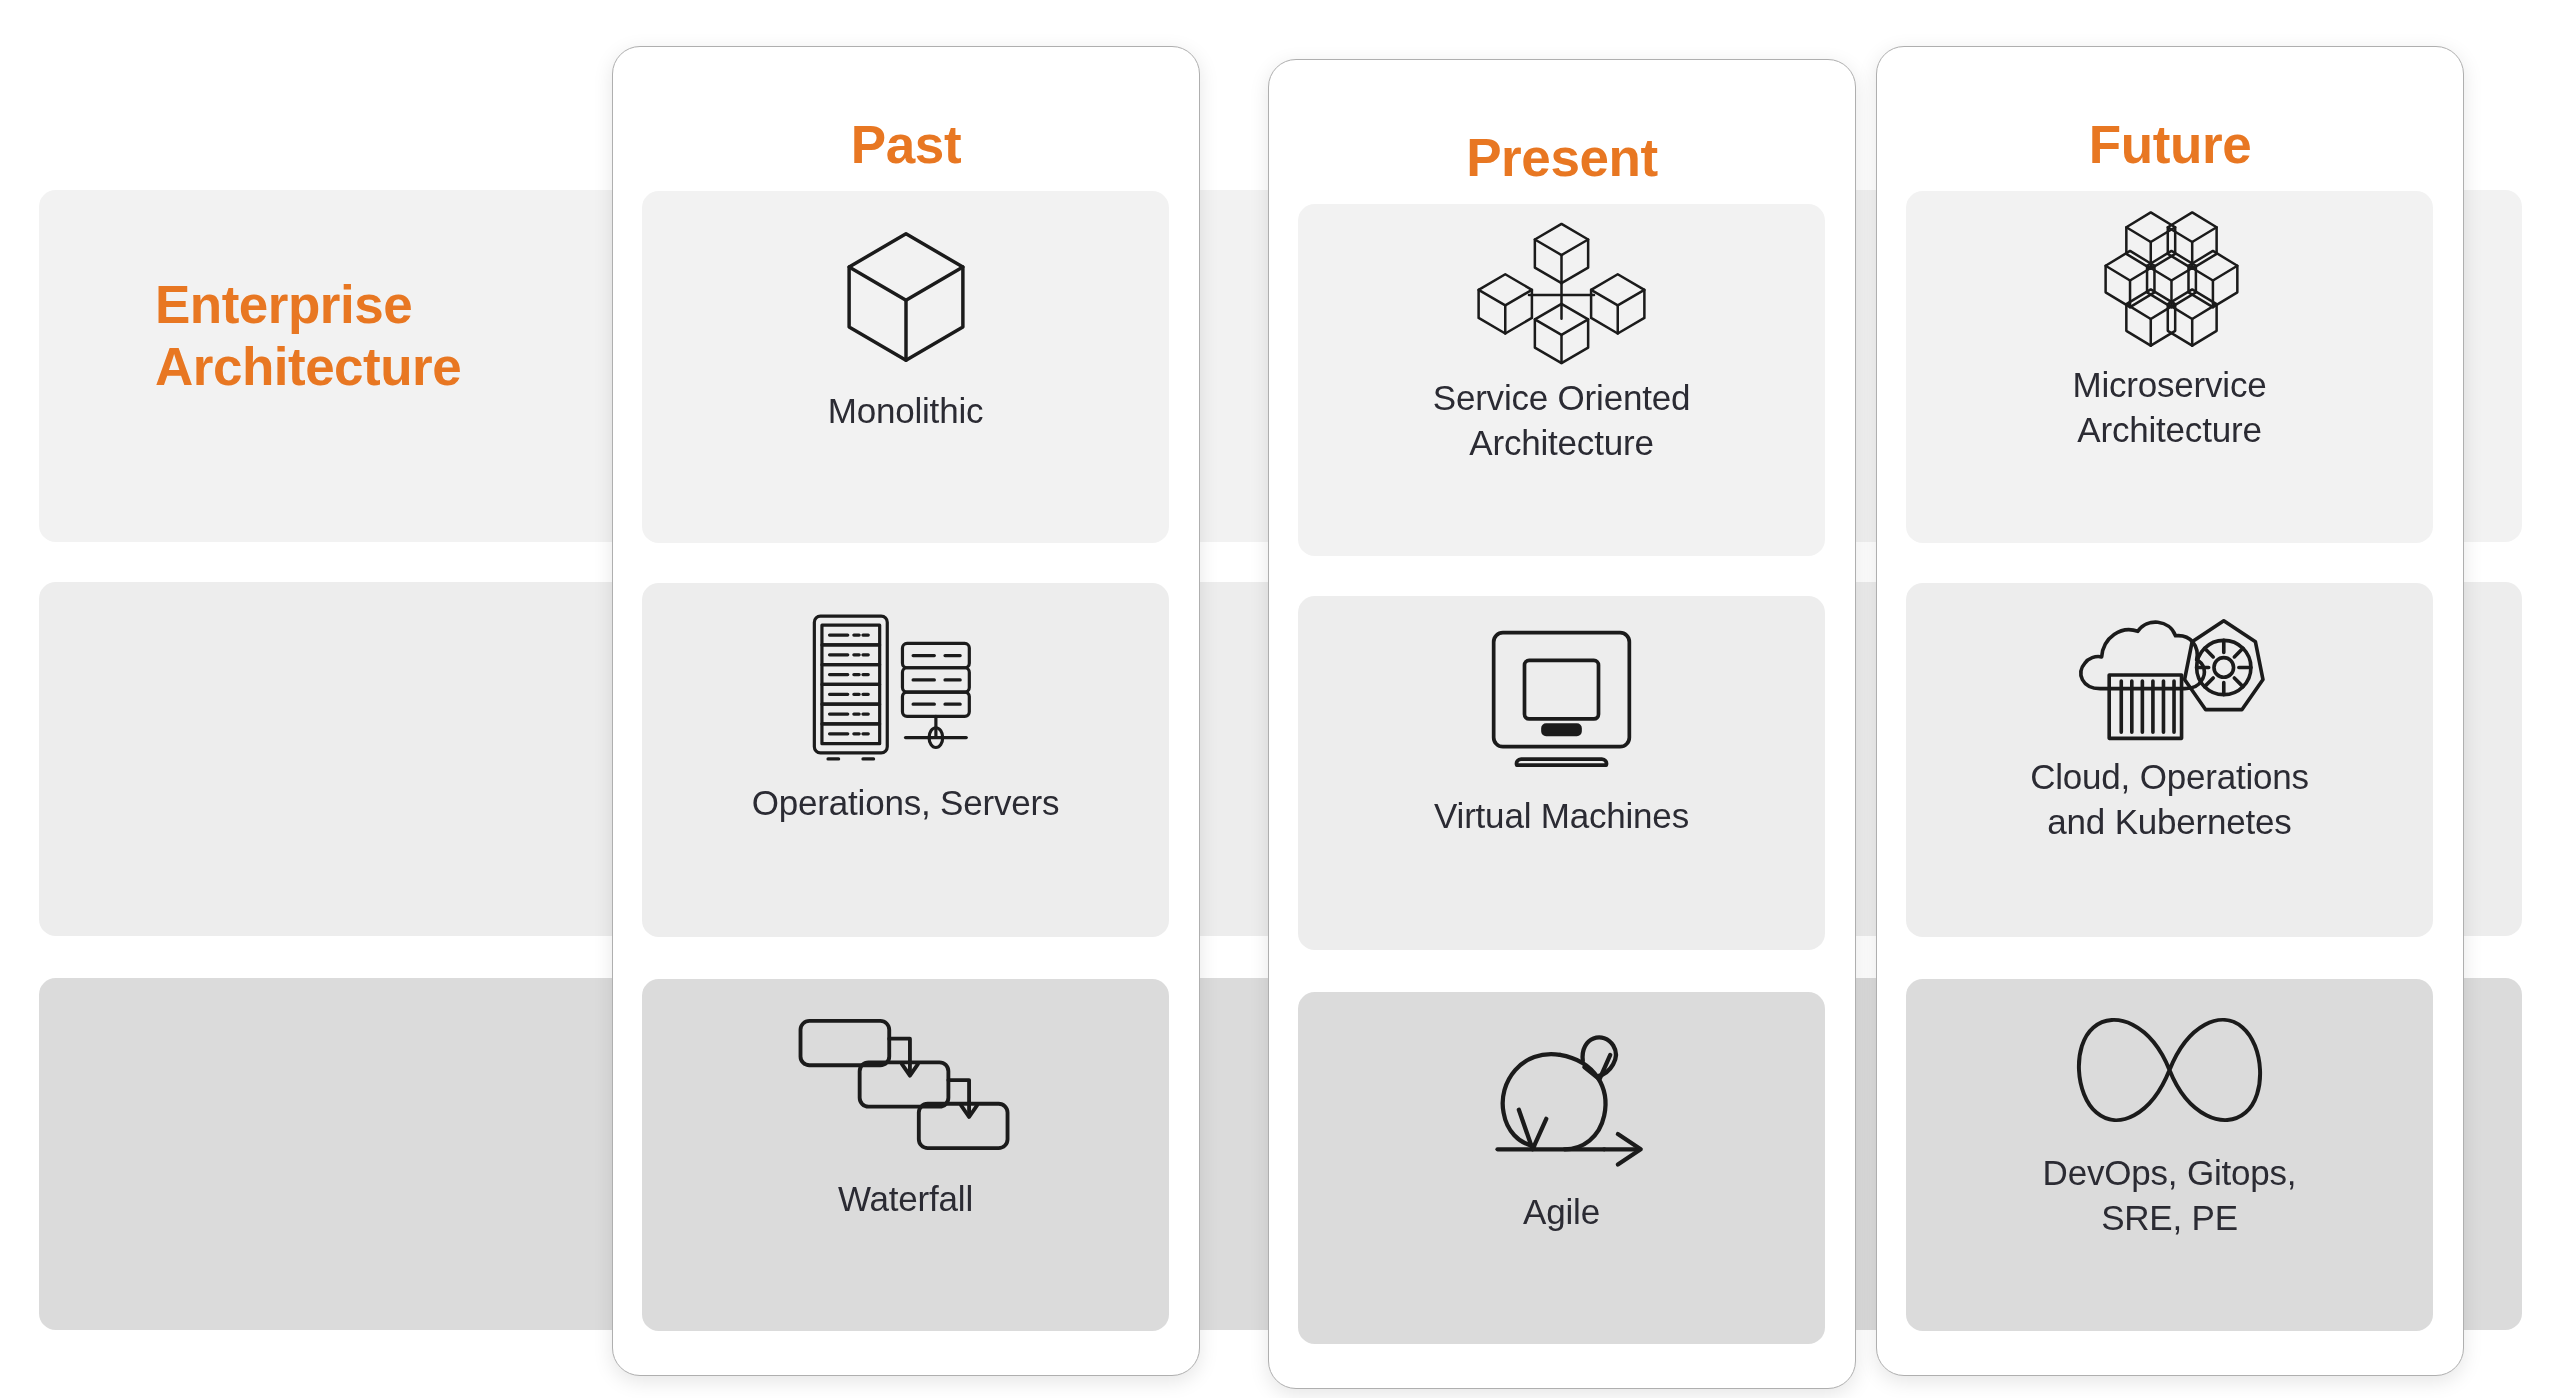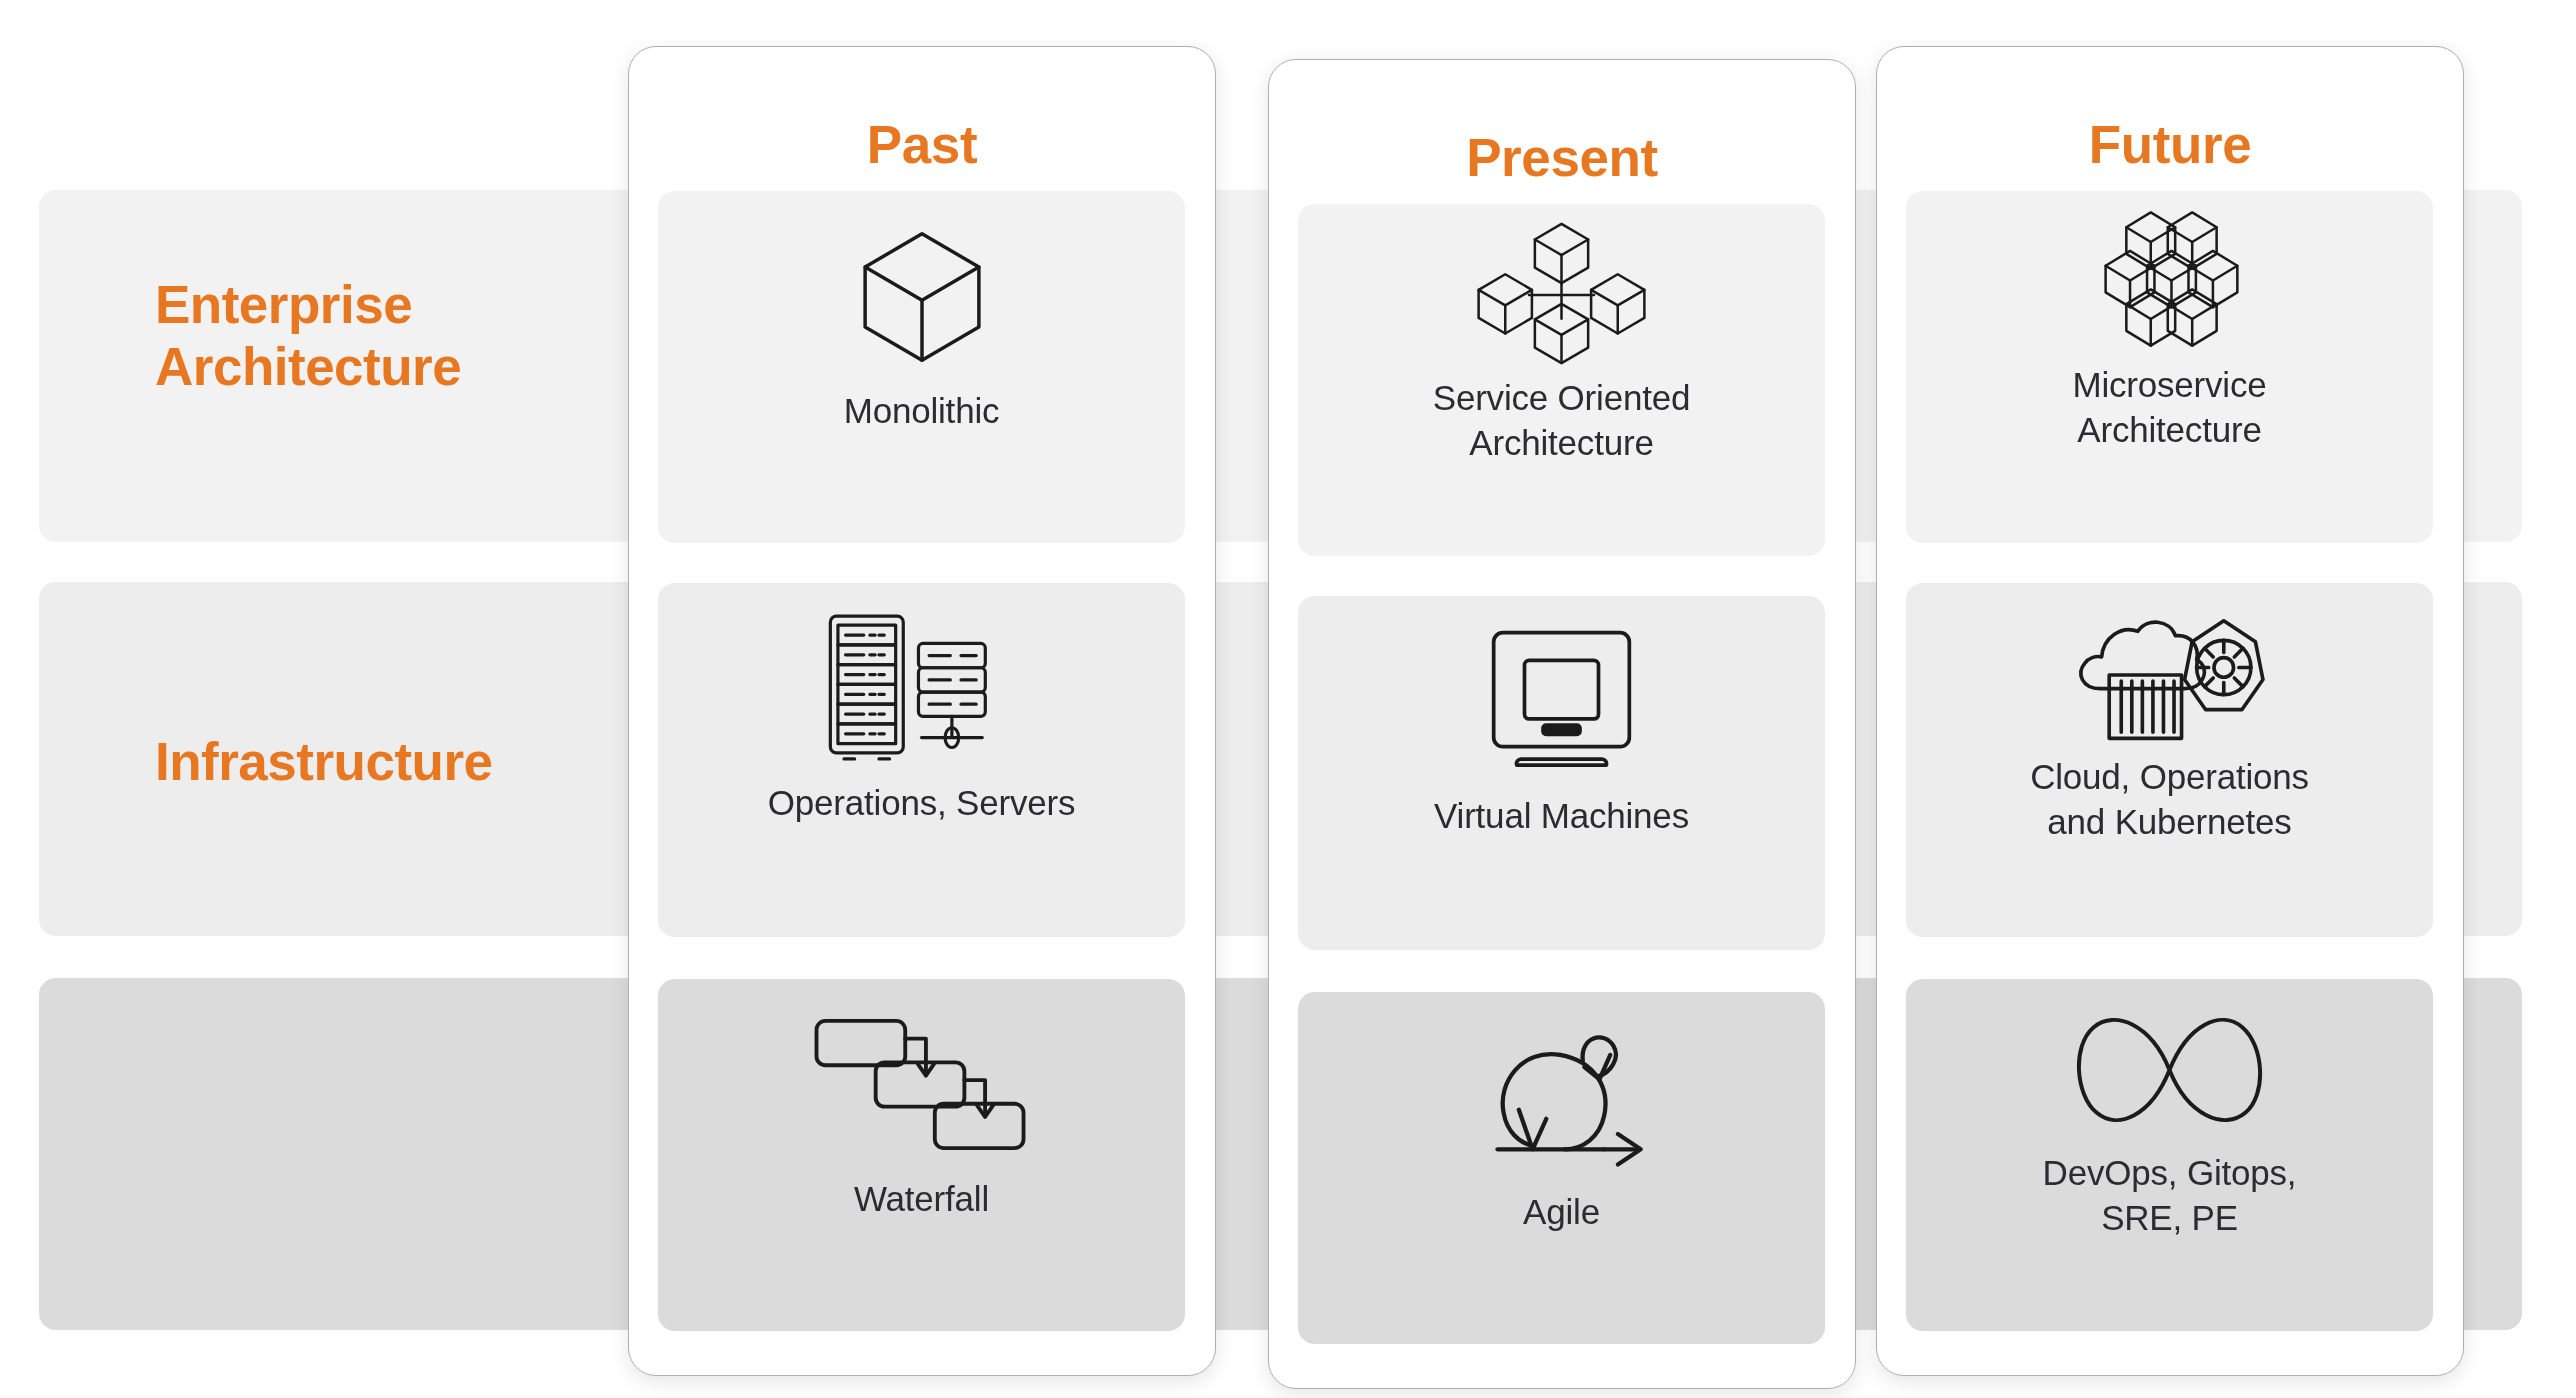--- a/index.html
+++ b/index.html
@@ -47,21 +47,21 @@
     top:46px;
     width:588px;
     height:1330px;
     background:#ffffff;
     border:1.9px solid #AFAFAF;
     border-radius:28px;
     box-sizing:border-box;
     box-shadow:0 5.6px 20.4px rgba(0,0,0,0.10);
     z-index:3;
   }
-  .col-card.c0{left:628px;padding-left:16px;}
+  .col-card.c0{left:612px;padding-left:16px;}
   .col-card.c1{left:1268px;margin-top:13px;}
   .col-card.c2{left:1876px;}
 
   .col-title{
     position:absolute;
     top:67px;left:0;width:100%;
     text-align:center;
     color:#E87722;
     font-weight:700;
     font-size:53px;
@@ -110,23 +110,20 @@
 
 <div id="stage">
 
   <div class="row-band r0"></div>
   <div class="row-band r1"></div>
   <div class="row-band r2"></div>
 
   <div class="row-label r0">
     <div>Enterprise</div>
     <div>Architecture</div>
-  </div>
-  <div class="row-label r1">
-    <div>Infrastructure</div>
   </div>
 
   <div class="col-card c0">
     <div class="col-title">Past</div>
 
     <div class="tile t0">
       <div class="tile-icon">
         <svg width="158" height="158" viewBox="0 0 100 100" fill="none" stroke="#1b1b1b" stroke-width="2.2" stroke-linejoin="round" stroke-linecap="round">
           <path d="M50 10 L86 31 L86 69 L50 90 L14 69 L14 31 Z"></path>
           <path d="M14 31 L50 52 L86 31"></path>

